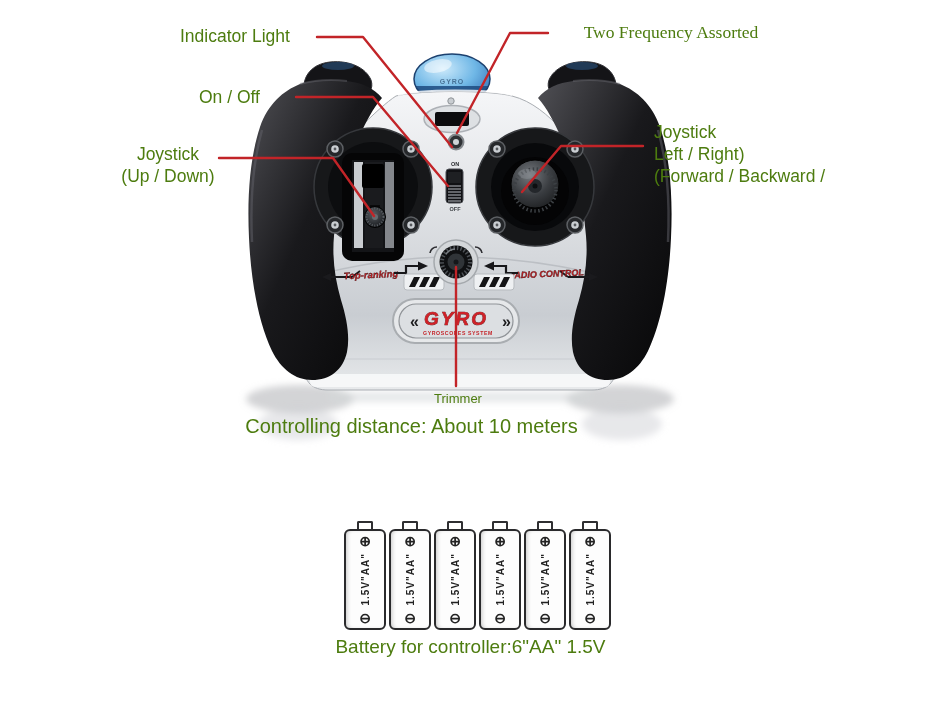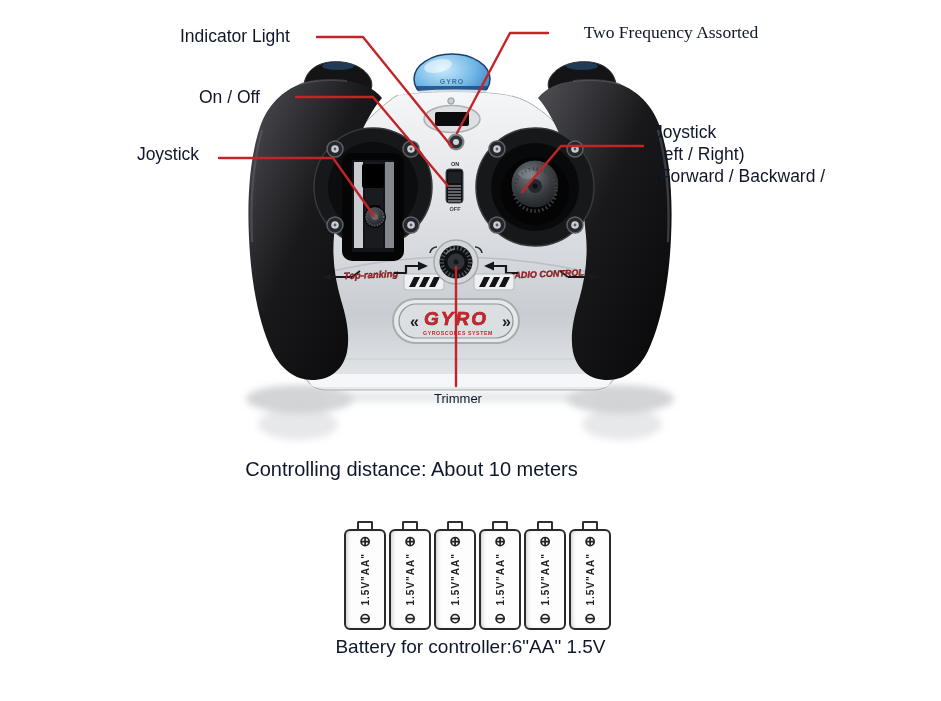--- a/index.html
+++ b/index.html
@@ -1,27 +1,27 @@
 <!DOCTYPE html>
 <html><head>
 <meta charset="utf-8">
 <style>
   html,body{margin:0;padding:0;background:#fff;}
   .stage{position:relative;width:941px;height:701px;background:#ffffff;overflow:hidden;
          font-family:"Liberation Sans",sans-serif;color:#1f1f21;}
   .stage svg{position:absolute;left:0;top:0;}
-  .lbl{position:absolute;font-size:17.5px;line-height:22px;white-space:nowrap;color:#0f172a;}
+  .lbl{position:absolute;font-size:17.5px;line-height:22px;white-space:nowrap;color:#4d7c0f;}
   .lbl div{white-space:nowrap;}
   #lbl-indicator{left:180px;top:25px;}
   #lbl-twofreq{left:550px;top:21px;width:242px;text-align:center;font-family:Liberation Serif, serif;}
   #lbl-onoff{left:199px;top:86px;}
   #lbl-joyleft{left:95px;top:143px;width:146px;text-align:center;}
   #lbl-joyright{left:654px;top:121px;}
   #lbl-trimmer{left:398px;top:388px;width:120px;text-align:center;font-size:13px;}
-  #cap-distance{left:0;top:458px;width:823px;text-align:center;font-size:20px;}
+  #cap-distance{left:0;top:415px;width:823px;text-align:center;font-size:20px;}
   #cap-battery{left:0;top:636px;width:941px;text-align:center;font-size:19px;line-height:21px;}
   .battery-pack{position:absolute;left:344px;top:521px;display:flex;gap:3px;}
   .battery{width:42px;display:flex;flex-direction:column;align-items:center;}
   .nub{width:16px;height:8px;border:2px solid #2f2f31;border-bottom:none;background:#fff;
        border-radius:2px 2px 0 0;box-sizing:border-box;}
   .bat-body{width:42px;height:101px;border:2.5px solid #2a2a2c;border-radius:6px;background:#fdfdfd;
        box-sizing:border-box;display:flex;flex-direction:column;align-items:center;
        justify-content:space-between;padding:3px 0;box-shadow:inset 3px 0 4px -2px rgba(0,0,0,.22);}
   .term{font-size:14px;line-height:1;font-weight:bold;color:#222;}
   .cell-label{writing-mode:vertical-rl;transform:rotate(180deg);font-size:10px;font-weight:bold;
@@ -265,20 +265,21 @@
   <div class="lbl" id="lbl-indicator">Indicator Light</div>
 
   <div class="lbl" id="lbl-twofreq">
     <div>Two Frequency Assorted</div>
   </div>
 
   <div class="lbl" id="lbl-onoff">On / Off</div>
 
   <div class="lbl" id="lbl-joyleft">
     <div>Joystick</div>
+    <div>(Up / Down)</div>
   </div>
 
   <div class="lbl" id="lbl-joyright">
     <div>Joystick</div>
     <div>Left / Right)</div>
     <div>(Forward / Backward /</div>
   </div>
 
   <div class="lbl" id="lbl-trimmer">Trimmer</div>
 

